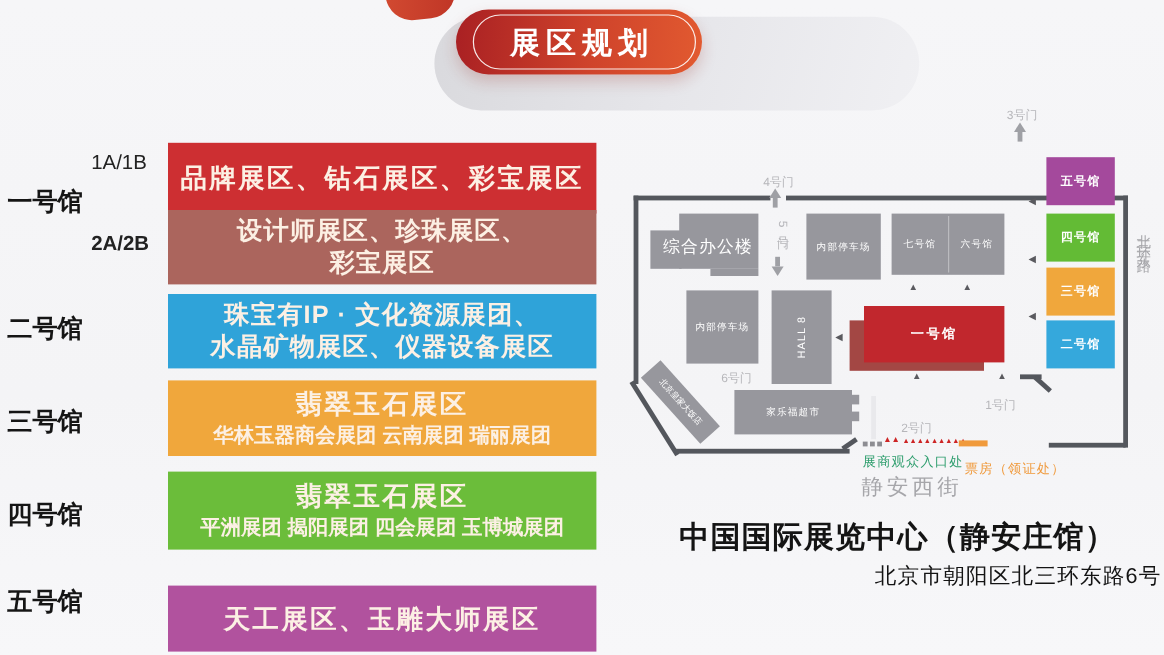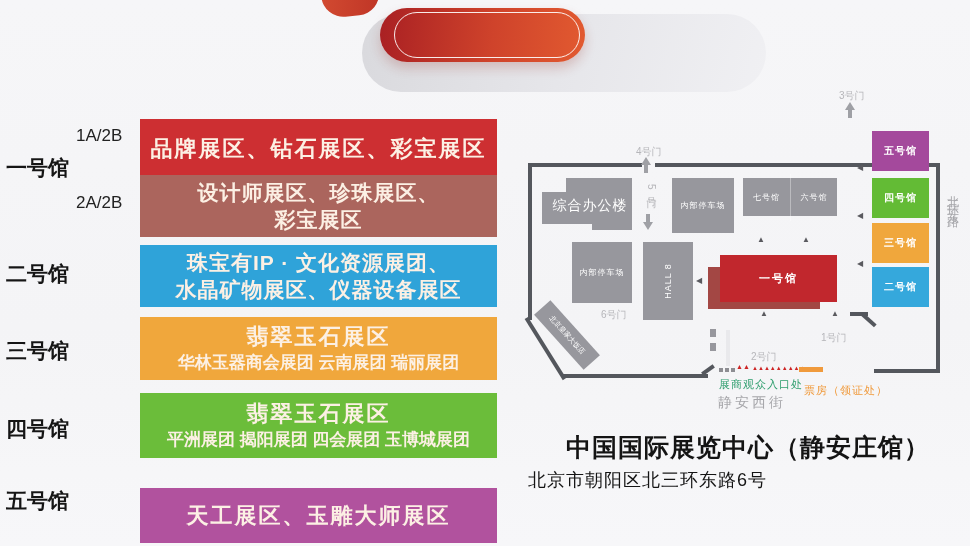--- a/index.html
+++ b/index.html
@@ -35,47 +35,48 @@
   .bld-label{color:#fff;font-size:8px;letter-spacing:1px;white-space:nowrap;}
   .mini-hall{position:absolute;left:872px;width:57px;height:40px;z-index:3;
     display:flex;align-items:center;justify-content:center;color:#fff;font-size:10px;letter-spacing:1px;font-weight:bold;}
   .gate-label{position:absolute;color:#b6b6ba;font-size:10px;z-index:4;white-space:nowrap;}
   .tiny-arrow{position:absolute;color:#5a5a5f;font-size:8px;z-index:4;line-height:8px;}
   .garr{position:absolute;display:flex;flex-direction:column;align-items:center;z-index:4;}
   .garr .head-up{width:0;height:0;border-left:5px solid transparent;border-right:5px solid transparent;border-bottom:8px solid #9fa0a5;}
   .garr .head-down{width:0;height:0;border-left:5px solid transparent;border-right:5px solid transparent;border-top:8px solid #9fa0a5;}
   .garr .stem{width:4px;height:8px;background:#9fa0a5;}
   .street-v{position:absolute;writing-mode:vertical-rl;color:#a6a6aa;font-size:12px;letter-spacing:5px;z-index:4;}
-  .street-h{position:absolute;color:#a6a6aa;font-size:14px;letter-spacing:3px;z-index:4;}
+  .street-h{position:absolute;color:#a6a6aa;font-size:18px;letter-spacing:3px;z-index:4;}
   .path-strip{position:absolute;background:#e9e9ec;z-index:2;}
   .dash-row{position:absolute;display:flex;gap:2px;z-index:4;}
   .dash{width:4px;height:4px;background:#8d8d92;}
   .red-marks{position:absolute;color:#cd2424;z-index:4;white-space:nowrap;line-height:6px;}
   .orange-bar{position:absolute;width:24px;height:5px;z-index:4;}
   .legend-label{position:absolute;font-size:11px;letter-spacing:1px;z-index:4;white-space:nowrap;}
   
   .footer-line1{position:absolute;left:528px;top:431px;width:440px;text-align:center;
     font-size:25px;font-weight:600;color:#141414;letter-spacing:1px;}
-  .footer-line2{position:absolute;left:528px;top:468px;width:440px;text-align:left;
+  .footer-line2{position:absolute;left:528px;top:468px;width:440px;text-align:right;
     font-size:18px;font-weight:500;color:#141414;letter-spacing:1px;}
 </style>
 </head>
 <body>
 
 <div id="canvas">
 
   <div class="ribbon-corner"></div>
   <div class="gray-band"></div>
   <div class="banner-pill" style="background:linear-gradient(95deg,#a92023 0%,#cf432b 55%,#e25a30 100%);">
     <div class="banner-inner"></div>
-  </div>
-
-  <div class="sub-label" style="top:126px;">1A/2B</div>
+    <div class="banner-title">展区规划</div>
+  </div>
+
+  <div class="sub-label" style="top:126px;">1A/1B</div>
   <div class="hall-name" style="top:154px;">一号馆</div>
-  <div class="sub-label" style="top:193px;">2A/2B</div>
+  <div class="sub-label" style="top:193px;font-weight:bold;">2A/2B</div>
   <div class="hall-name" style="top:260px;">二号馆</div>
   <div class="hall-name" style="top:337px;">三号馆</div>
   <div class="hall-name" style="top:415px;">四号馆</div>
   <div class="hall-name" style="top:487px;">五号馆</div>
 
   <div class="hall-block" style="top: 119px; height: 59px; background: rgb(205, 47, 50);">
     <div class="hb-line hb-line-big">品牌展区、钻石展区、彩宝展区</div>
   </div>
   <div class="hall-block" style="top: 245px; height: 62px; background: rgb(47, 163, 217);">
     <div class="hb-line">珠宝有IP · 文化资源展团、</div>
@@ -110,33 +111,36 @@
 
   <div class="bld" style="left:542px;top:192px;width:26px;height:32px;"></div>
   <div class="bld" style="left:566px;top:178px;width:66px;height:46px;"></div>
   <div class="bld" style="left:592px;top:224px;width:40px;height:6px;"></div>
   <span class="bld-label" style="position:absolute;left:545px;top:197px;width:90px;text-align:center;z-index:3;font-size:14px;">综合办公楼</span>
 
   <div class="bld" style="left:672px;top:178px;width:62px;height:55px;">
     <span class="bld-label">内部停车场</span>
   </div>
 
-  <div class="bld" style="left:743px;top:178px;width:94px;height:38px;">
+  <div class="bld" style="left:743px;top:178px;width:94px;height:51px;">
     <span class="bld-label" style="width:47px;text-align:center;border-right:1px solid rgba(255,255,255,.35);padding:18px 0;">七号馆</span>
     <span class="bld-label" style="width:46px;text-align:center;">六号馆</span>
   </div>
 
   <div class="bld" style="left:572px;top:242px;width:60px;height:61px;">
     <span class="bld-label">内部停车场</span>
   </div>
 
   <div class="bld" style="left:643px;top:242px;width:50px;height:78px;">
     <span class="bld-label" style="transform:rotate(-90deg);font-size:9px;letter-spacing:1px;">HALL 8</span>
   </div>
 
+  <div class="bld" style="left:612px;top:325px;width:98px;height:37px;">
+    <span class="bld-label">家乐福超市</span>
+  </div>
   <div class="bld" style="left:710px;top:329px;width:6px;height:8px;"></div>
   <div class="bld" style="left:710px;top:343px;width:6px;height:8px;"></div>
 
   <div class="bld" style="left:530px;top:324px;width:74px;height:22px;transform:rotate(48deg);">
     <span class="bld-label" style="font-size:7px;letter-spacing:0;">北京皇家大饭店</span>
   </div>
 
   <div style="position: absolute; left: 708px; top: 267px; width: 112px; height: 42px; z-index: 2; background: rgb(163, 71, 68);"></div>
   <div style="position: absolute; left: 720px; top: 255px; width: 117px; height: 47px; z-index: 3; display: flex; align-items: center; justify-content: center; background: rgb(193, 39, 45);">
     <span style="color:#fff;font-size:11px;font-weight:bold;letter-spacing:2px;">一号馆</span>

